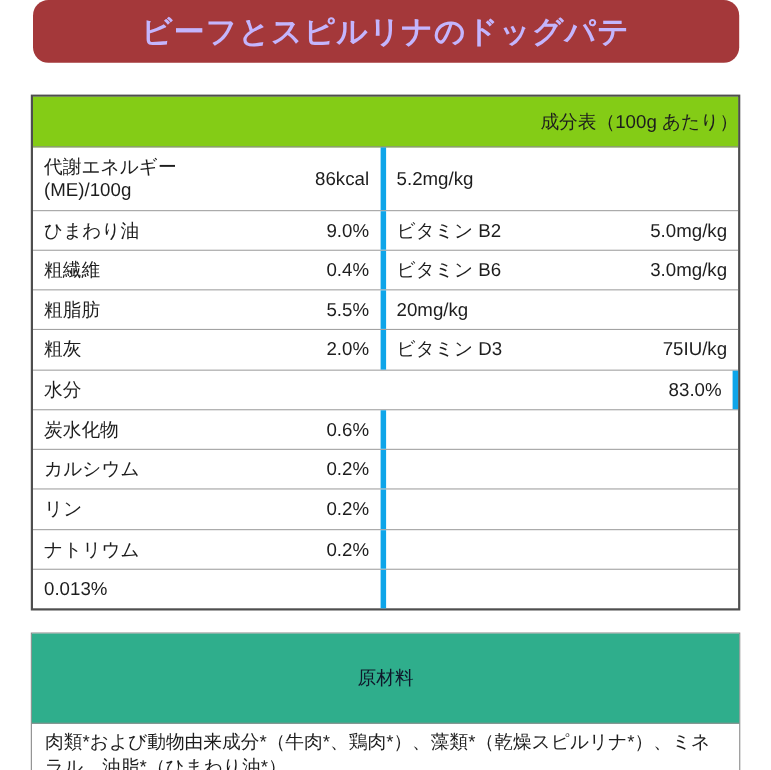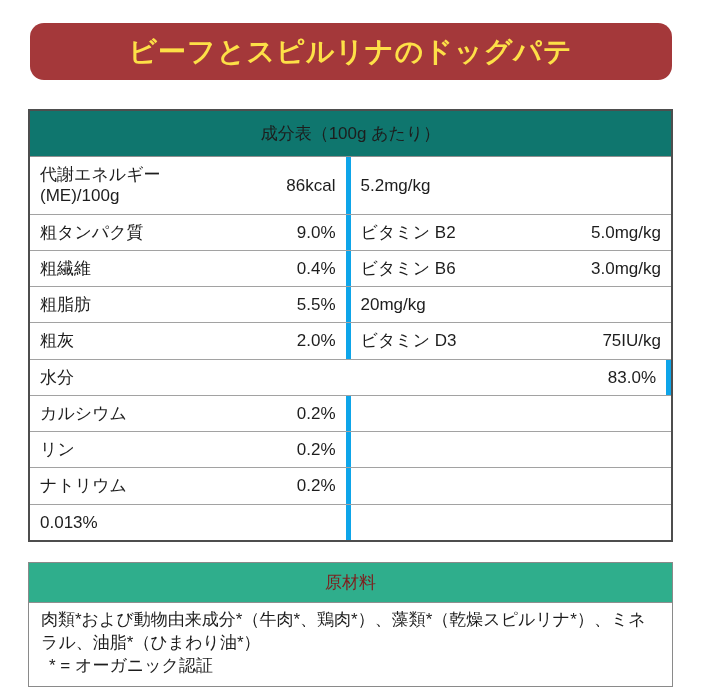--- a/index.html
+++ b/index.html
@@ -6,39 +6,39 @@
   html, body {
     margin: 0; padding: 0;
     width: 701px; height: 700px;
     background: #ffffff;
     font-family: "Liberation Sans", "DejaVu Sans", sans-serif;
     color: #1d1d1d;
     overflow: hidden;
   }
   .banner {
     width: 642px; height: 57px;
-    margin: 23px auto 0;
+    margin: 0 auto 0;
     background: #a4383a;
     border-radius: 14px;
     display: flex; align-items: center; justify-content: center;
-    color: #fde047;
+    color: #c4b5fd;
     font-size: 28px;
     font-weight: 700;
     letter-spacing: 1px;
   }
   .ntable {
     width: 645px;
     margin: 29px auto 0;
     border: 2px solid #4e4e4e;
     background: #ffffff;
   }
   .thead {
-    background: #0f766e;
+    background: #84cc16;
     color: #1d1d1d;
-    text-align: center;
+    text-align: right;
     font-size: 17px;
     padding: 11px 0;
     border-bottom: 1px solid #8f8f8f;
   }
   .trow {
     display: flex;
     border-bottom: 1px solid #a2a2a2;
     font-size: 17px;
   }
   .trow:last-child { border-bottom: none; }
@@ -62,24 +62,24 @@
     line-height: 1.25;
   }
   .itable {
     width: 645px;
     margin: 20px auto 0;
     border: 1px solid #8a8a8a;
     background: #ffffff;
   }
   .ihead {
     background: #2fae8c;
-    color: #7f1d1d;
+    color: #0f172a;
     text-align: center;
     font-size: 17px;
-    padding: 8px 0;
+    padding: 29px 0;
     border-bottom: 1px solid #8f8f8f;
   }
   .ibody {
     padding: 6px 12px 8px;
     font-size: 17px;
     line-height: 1.35;
   }
   .inote { padding-left: 8px; }
 </style>
 </head>
@@ -97,21 +97,21 @@
       <span class="cell-label">代謝エネルギー(ME)/100g</span>
       <span class="cell-value">86kcal</span>
     </div>
     <div class="cell-half">
       <span class="cell-value">5.2mg/kg</span>
     </div>
   </div>
 
   <div class="trow">
     <div class="cell-half left">
-      <span class="cell-label">粗タンパク質</span>
+      <span class="cell-label">ひまわり油</span>
       <span class="cell-value">9.0%</span>
     </div>
     <div class="cell-half">
       <span class="cell-label">ビタミン B2</span>
       <span class="cell-value">5.0mg/kg</span>
     </div>
   </div>
 
   <div class="trow">
     <div class="cell-half left">
@@ -145,20 +145,30 @@
     </div>
   </div>
 
   <div class="trow">
     <div class="cell-half left">
       <span class="cell-label">水分</span>
       <span class="cell-value">83.0%</span>
     </div>
   </div>
 
+  <div class="trow">
+    <div class="cell-half left">
+      <span class="cell-label">炭水化物</span>
+      <span class="cell-value">0.6%</span>
+    </div>
+    <div class="cell-half">
+      <span class="cell-label"></span>
+      <span class="cell-value"></span>
+    </div>
+  </div>
 
   <div class="trow">
     <div class="cell-half left">
       <span class="cell-label">カルシウム</span>
       <span class="cell-value">0.2%</span>
     </div>
     <div class="cell-half">
       <span class="cell-label"></span>
       <span class="cell-value"></span>
     </div>

